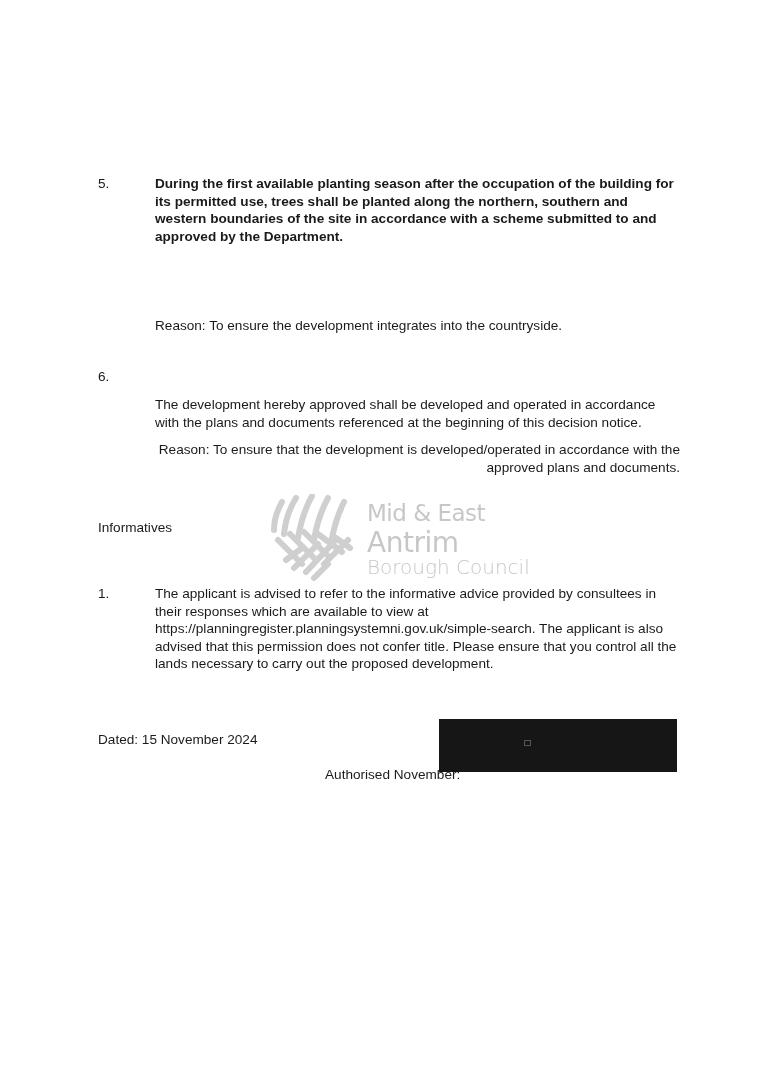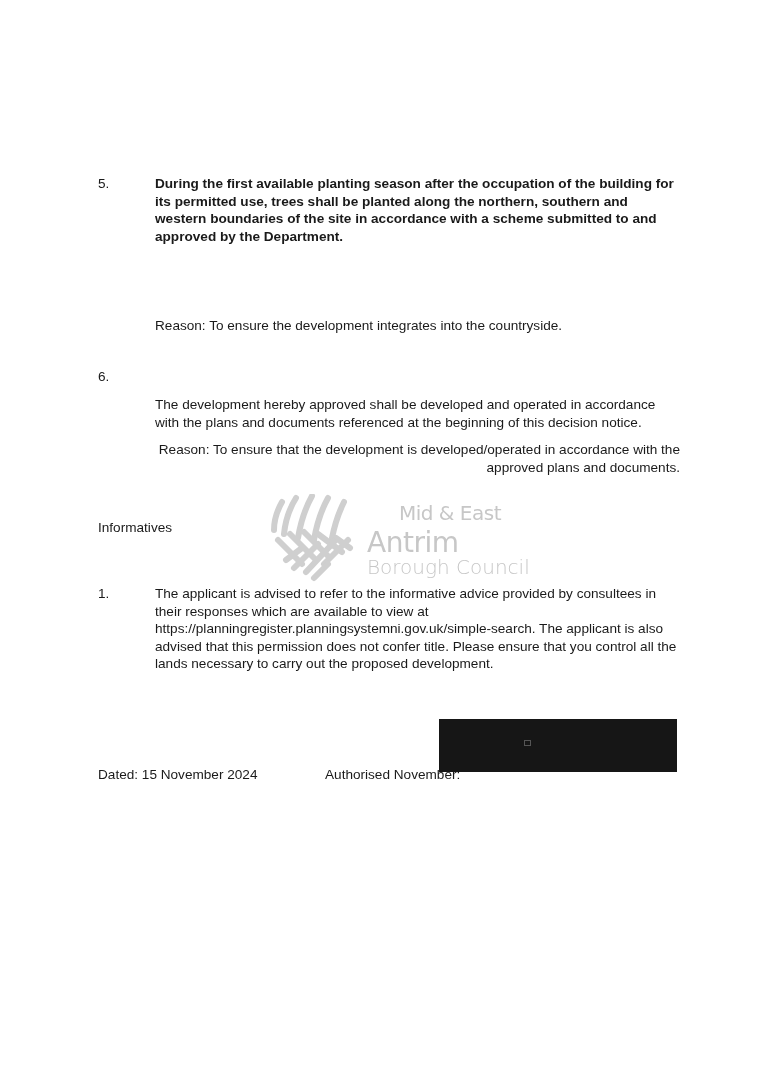--- a/index.html
+++ b/index.html
@@ -28,21 +28,21 @@
       height: 90px;
     }
     .logo svg { position: absolute; left: 0; top: 0; }
     .logo-text {
       position: absolute;
       left: 99px;
       color: #c7c7c7;
       font-family: "DejaVu Sans", sans-serif;
       white-space: nowrap;
     }
-    .logo-line1 { top: 4px; font-size: 20px; line-height: 30px; letter-spacing: -0.5px; margin-left: 32px; }
+    .logo-line1 { top: 4px; font-size: 23px; line-height: 30px; letter-spacing: -0.5px; }
     .logo-line2 { top: 34px; font-size: 28px; line-height: 30px; letter-spacing: -0.5px; }
     .logo-line3 { top: 64px; font-size: 20px; line-height: 18px; font-weight: 300; }
     .redaction {
       left: 439px;
       top: 719px;
       width: 238px;
       height: 53px;
       background: #161616;
     }
     .redaction-mark {
@@ -88,17 +88,17 @@
     </g>
   </svg>
   <div class="logo-text logo-line1">Mid &amp; East</div>
   <div class="logo-text logo-line2">Antrim</div>
   <div class="logo-text logo-line3">Borough Council</div>
 </div>
 
 <div class="abs num" style="top:585px;">1.</div>
 <div class="abs body-text" style="top:585px;">The applicant is advised to refer to the informative advice provided by consultees in their responses which are available to view at https://planningregister.planningsystemni.gov.uk/simple-search. The applicant is also advised that this permission does not confer title.  Please ensure that you control all the lands necessary to carry out the proposed development.</div>
 
-<div class="abs" style="left:98px; top:766px;">Dated: 15 November 2024</div>
+<div class="abs" style="left:98px; top:731px;">Dated: 15 November 2024</div>
 <div class="abs" style="left:325px; top:766px;">Authorised November:</div>
 <div class="abs redaction">
   <div class="redaction-mark"></div>
 </div>
 
 </body></html>

